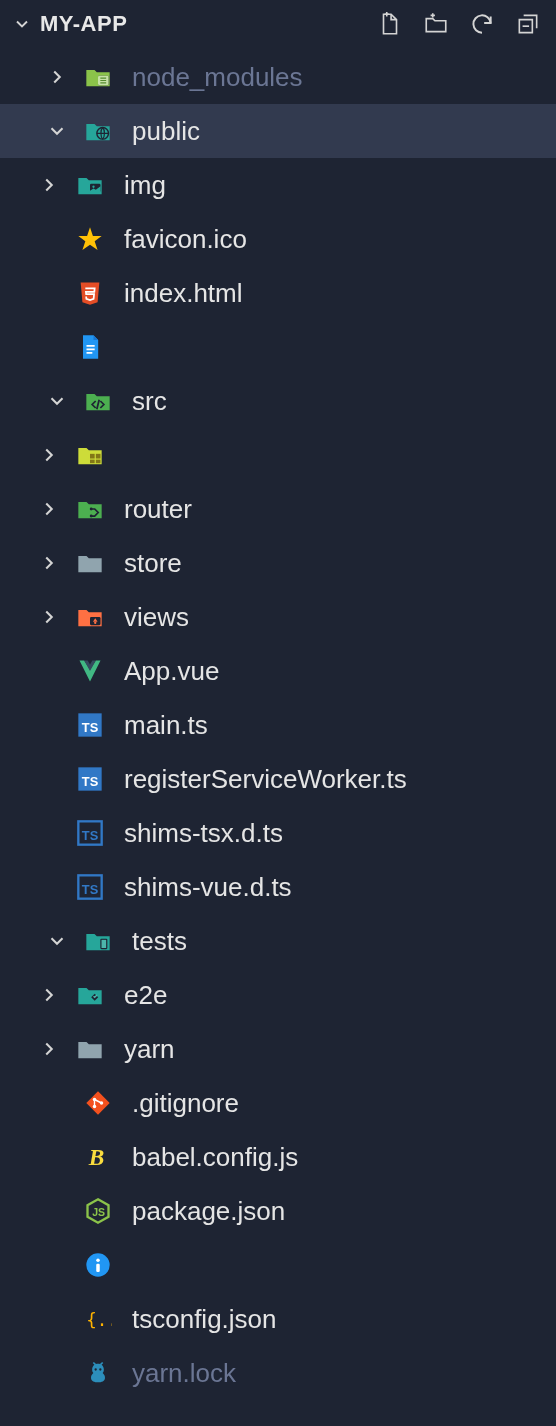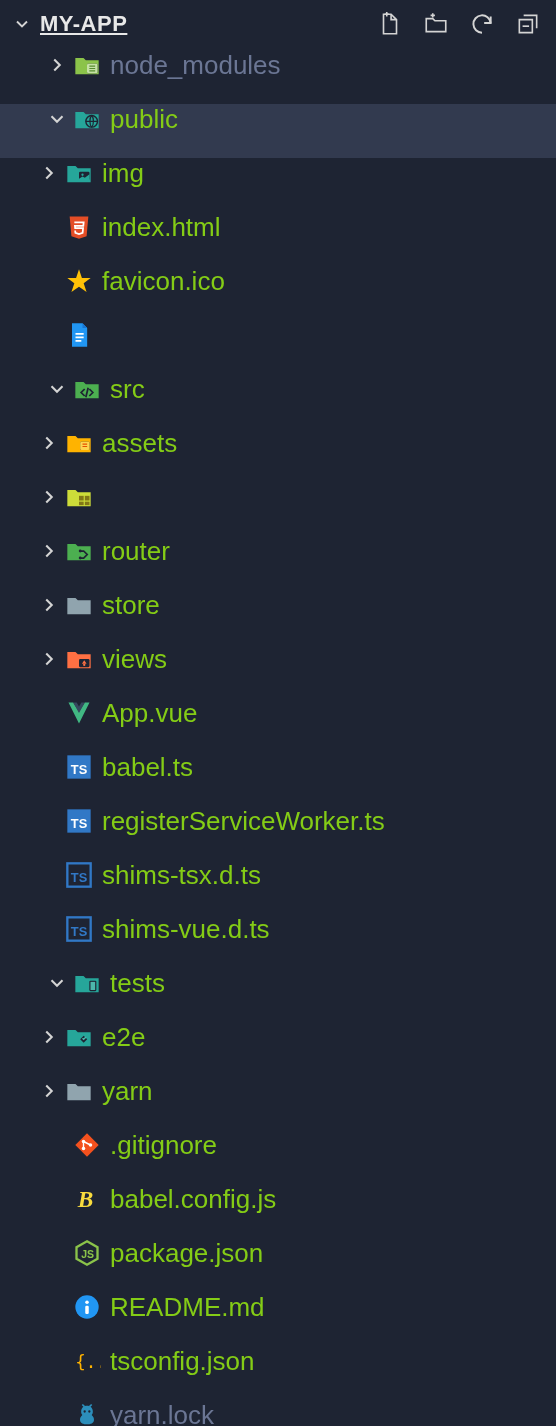--- a/index.html
+++ b/index.html
@@ -33,43 +33,44 @@
       display: flex;
       align-items: center;
       justify-content: center;
       margin-right: 6px;
     }
     .header-title {
       font-weight: 700;
       font-size: 22px;
       color: #e8e8e8;
       letter-spacing: 0.5px;
-      text-decoration: underline;
     }
     .header-actions {
       display: flex;
       gap: 18px;
       padding-right: 4px;
     }
     .header-action {
       width: 28px;
       height: 28px;
       display: flex;
       align-items: center;
       justify-content: center;
       color: #d4d4d4;
     }
     .tree {
       padding-top: 6px;
     }
     .tree-row {
       display: flex;
+      align-items: center;
       height: 54px;
       padding-left: 8px;
       cursor: pointer;
+      gap: 11px;
     }
     .tree-row.selected {
       background: #323a4f;
     }
     .chevron {
       width: 30px;
       height: 30px;
       display: flex;
       align-items: center;
       justify-content: center;
@@ -82,21 +83,21 @@
       width: 30px;
       height: 30px;
       margin-right: 8px;
       display: flex;
       align-items: center;
       justify-content: center;
       flex-shrink: 0;
     }
     .label {
       font-size: 26px;
-      color: #84cc16;
+      color: #e5e5e5;
       white-space: nowrap;
     }
     .label.dimmed {
       color: #6b7694;
     }
     .indent-1 { padding-left: 42px; }
     .indent-2 { padding-left: 34px; }
   </style>
 </head>
 <body>
@@ -183,34 +184,34 @@
           <circle cx="15" cy="13.5" r="1" fill="#26a69a"></circle>
           <path d="M12 17l3-2 2 1 4-3v5h-9z" fill="#26a69a"></path>
         </svg>
       </span>
       <span class="label">img</span>
     </div>
     <div class="tree-row indent-2">
       <span class="chevron hidden"></span>
       <span class="file-icon">
         <svg width="28" height="28" viewBox="0 0 24 24">
+          <path d="M12 2l2.5 7.5H22l-6 4.5 2.5 7.5L12 17l-6.5 4.5L8 14 2 9.5h7.5L12 2z" fill="#ffc107"></path>
+        </svg>
+      </span>
+      <span class="label">favicon.ico</span>
+    </div>
+    <div class="tree-row indent-2">
+      <span class="chevron hidden"></span>
+      <span class="file-icon">
+        <svg width="28" height="28" viewBox="0 0 24 24">
           <path d="M4 3l1.5 17L12 22l6.5-2L20 3H4z" fill="#e44d26"></path>
           <path d="M8 8h8l-.3 3H8.5l.2 2h6.8l-.4 4-3.1 1-3.1-1-.2-2" stroke="#fff" stroke-width="1.5" fill="none"></path>
         </svg>
       </span>
       <span class="label">index.html</span>
-    </div>
-    <div class="tree-row indent-2">
-      <span class="chevron hidden"></span>
-      <span class="file-icon">
-        <svg width="28" height="28" viewBox="0 0 24 24">
-          <path d="M12 2l2.5 7.5H22l-6 4.5 2.5 7.5L12 17l-6.5 4.5L8 14 2 9.5h7.5L12 2z" fill="#ffc107"></path>
-        </svg>
-      </span>
-      <span class="label">favicon.ico</span>
     </div>
     <div class="tree-row indent-2">
       <span class="chevron hidden"></span>
       <span class="file-icon">
         <svg width="28" height="28" viewBox="0 0 24 24">
           <path d="M6 2h9l4 4v16H6V2z" fill="#2196f3"></path>
           <path d="M15 2v4h4" fill="#1976d2"></path>
           <path d="M9 11h7M9 14h7M9 17h5" stroke="#fff" stroke-width="1.5"></path>
         </svg>
       </span>
@@ -221,36 +222,20 @@
           <path d="M4 6l4 4 4-4" stroke="#d4d4d4" stroke-width="1.5" fill="none"></path>
         </svg>
       </span>
       <span class="file-icon">
         <svg width="28" height="28" viewBox="0 0 24 24">
           <path d="M2 6h7l2 2h11v12H2V6z" fill="#4caf50"></path>
           <path d="M10 12l-3 3 3 3M14 12l3 3-3 3M13 11l-2 8" stroke="#1e2433" stroke-width="1.5" fill="none"></path>
         </svg>
       </span>
       <span class="label">src</span>
-    </div>
-    <div class="tree-row indent-2">
-      <span class="chevron">
-        <svg width="22" height="22" viewBox="0 0 16 16">
-          <path d="M6 4l4 4-4 4" stroke="#d4d4d4" stroke-width="1.5" fill="none"></path>
-        </svg>
-      </span>
-      <span class="file-icon">
-        <svg width="28" height="28" viewBox="0 0 24 24">
-          <path d="M2 6h7l2 2h11v12H2V6z" fill="#ffb300"></path>
-          <rect x="13" y="11" width="8" height="7" rx="1" fill="#1e2433"></rect>
-          <rect x="13" y="11" width="8" height="7" rx="1" fill="#ffd54f"></rect>
-          <path d="M15 13h4M15 15h4" stroke="#e65100" stroke-width="1"></path>
-        </svg>
-      </span>
-      <span class="label">assets</span>
     </div>
     <div class="tree-row indent-2">
       <span class="chevron">
         <svg width="22" height="22" viewBox="0 0 16 16">
           <path d="M6 4l4 4-4 4" stroke="#d4d4d4" stroke-width="1.5" fill="none"></path>
         </svg>
       </span>
       <span class="file-icon">
         <svg width="28" height="28" viewBox="0 0 24 24">
           <path d="M2 6h7l2 2h11v12H2V6z" fill="#cddc39"></path>
@@ -317,21 +302,21 @@
       <span class="label">App.vue</span>
     </div>
     <div class="tree-row indent-2">
       <span class="chevron hidden"></span>
       <span class="file-icon">
         <svg width="28" height="28" viewBox="0 0 24 24">
           <rect x="2" y="2" width="20" height="20" fill="#3178c6"></rect>
           <text x="5" y="18" font-size="11" font-weight="700" fill="#fff" font-family="sans-serif">TS</text>
         </svg>
       </span>
-      <span class="label">babel.ts</span>
+      <span class="label">main.ts</span>
     </div>
     <div class="tree-row indent-2">
       <span class="chevron hidden"></span>
       <span class="file-icon">
         <svg width="28" height="28" viewBox="0 0 24 24">
           <rect x="2" y="2" width="20" height="20" fill="#3178c6"></rect>
           <text x="5" y="18" font-size="11" font-weight="700" fill="#fff" font-family="sans-serif">TS</text>
         </svg>
       </span>
       <span class="label">registerServiceWorker.ts</span>
@@ -433,21 +418,20 @@
     </div>
     <div class="tree-row indent-1">
       <span class="chevron hidden"></span>
       <span class="file-icon">
         <svg width="28" height="28" viewBox="0 0 24 24">
           <circle cx="12" cy="12" r="10" fill="#2196f3"></circle>
           <circle cx="12" cy="8" r="1.5" fill="#fff"></circle>
           <rect x="10.5" y="11" width="3" height="7" rx="1" fill="#fff"></rect>
         </svg>
       </span>
-      <span class="label">README.md</span>
     </div>
     <div class="tree-row indent-1">
       <span class="chevron hidden"></span>
       <span class="file-icon">
         <svg width="28" height="28" viewBox="0 0 24 24">
           <text x="2" y="18" font-size="15" font-weight="400" fill="#ffb300" font-family="monospace">{..}</text>
         </svg>
       </span>
       <span class="label">tsconfig.json</span>
     </div>

